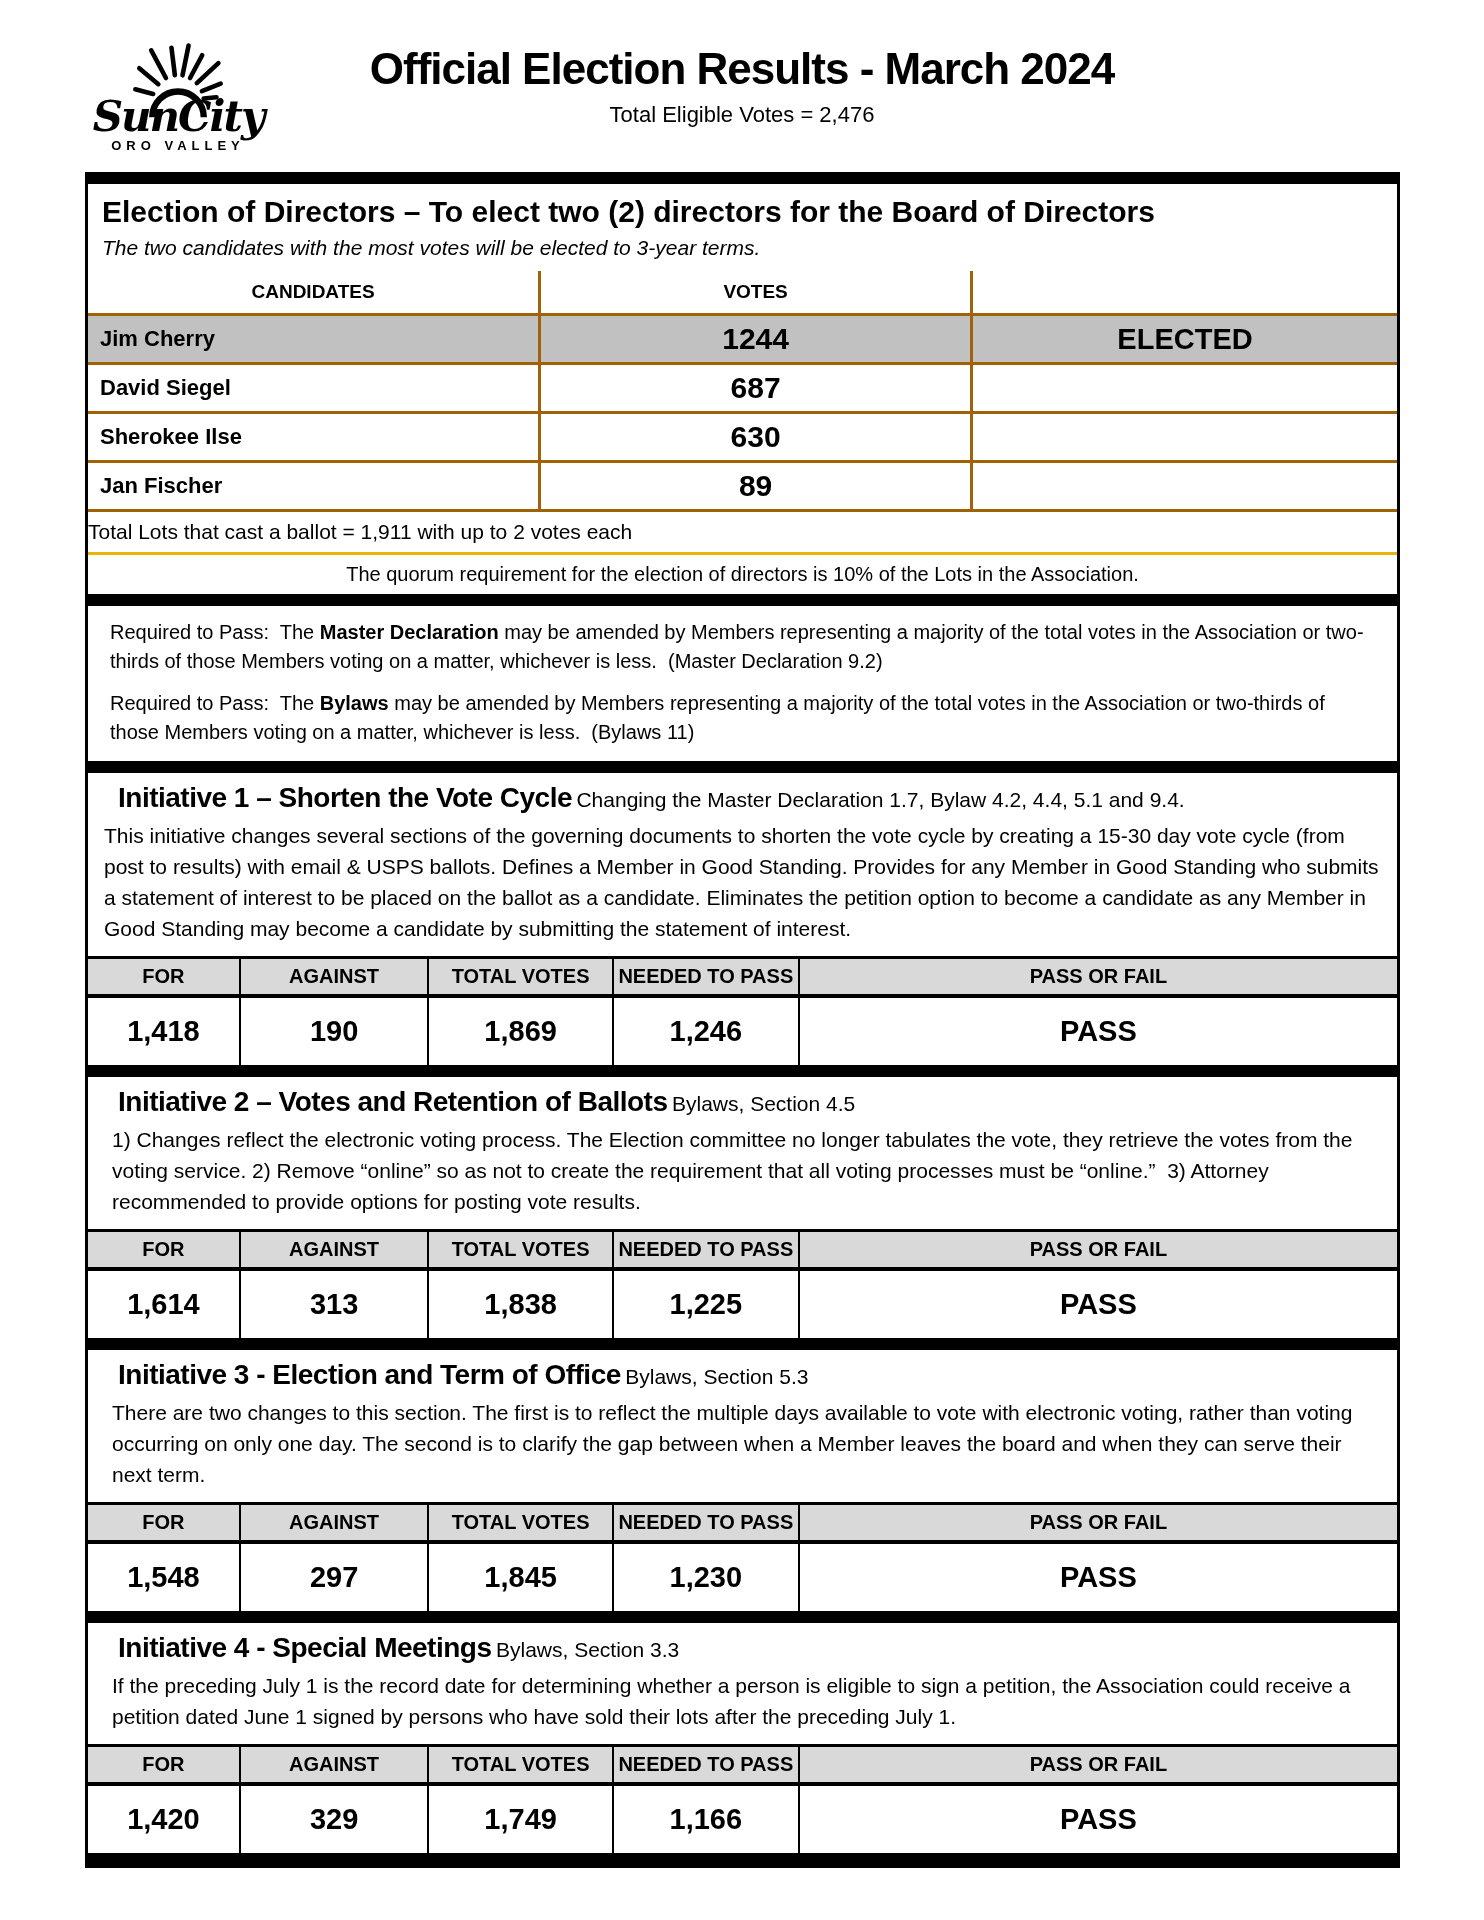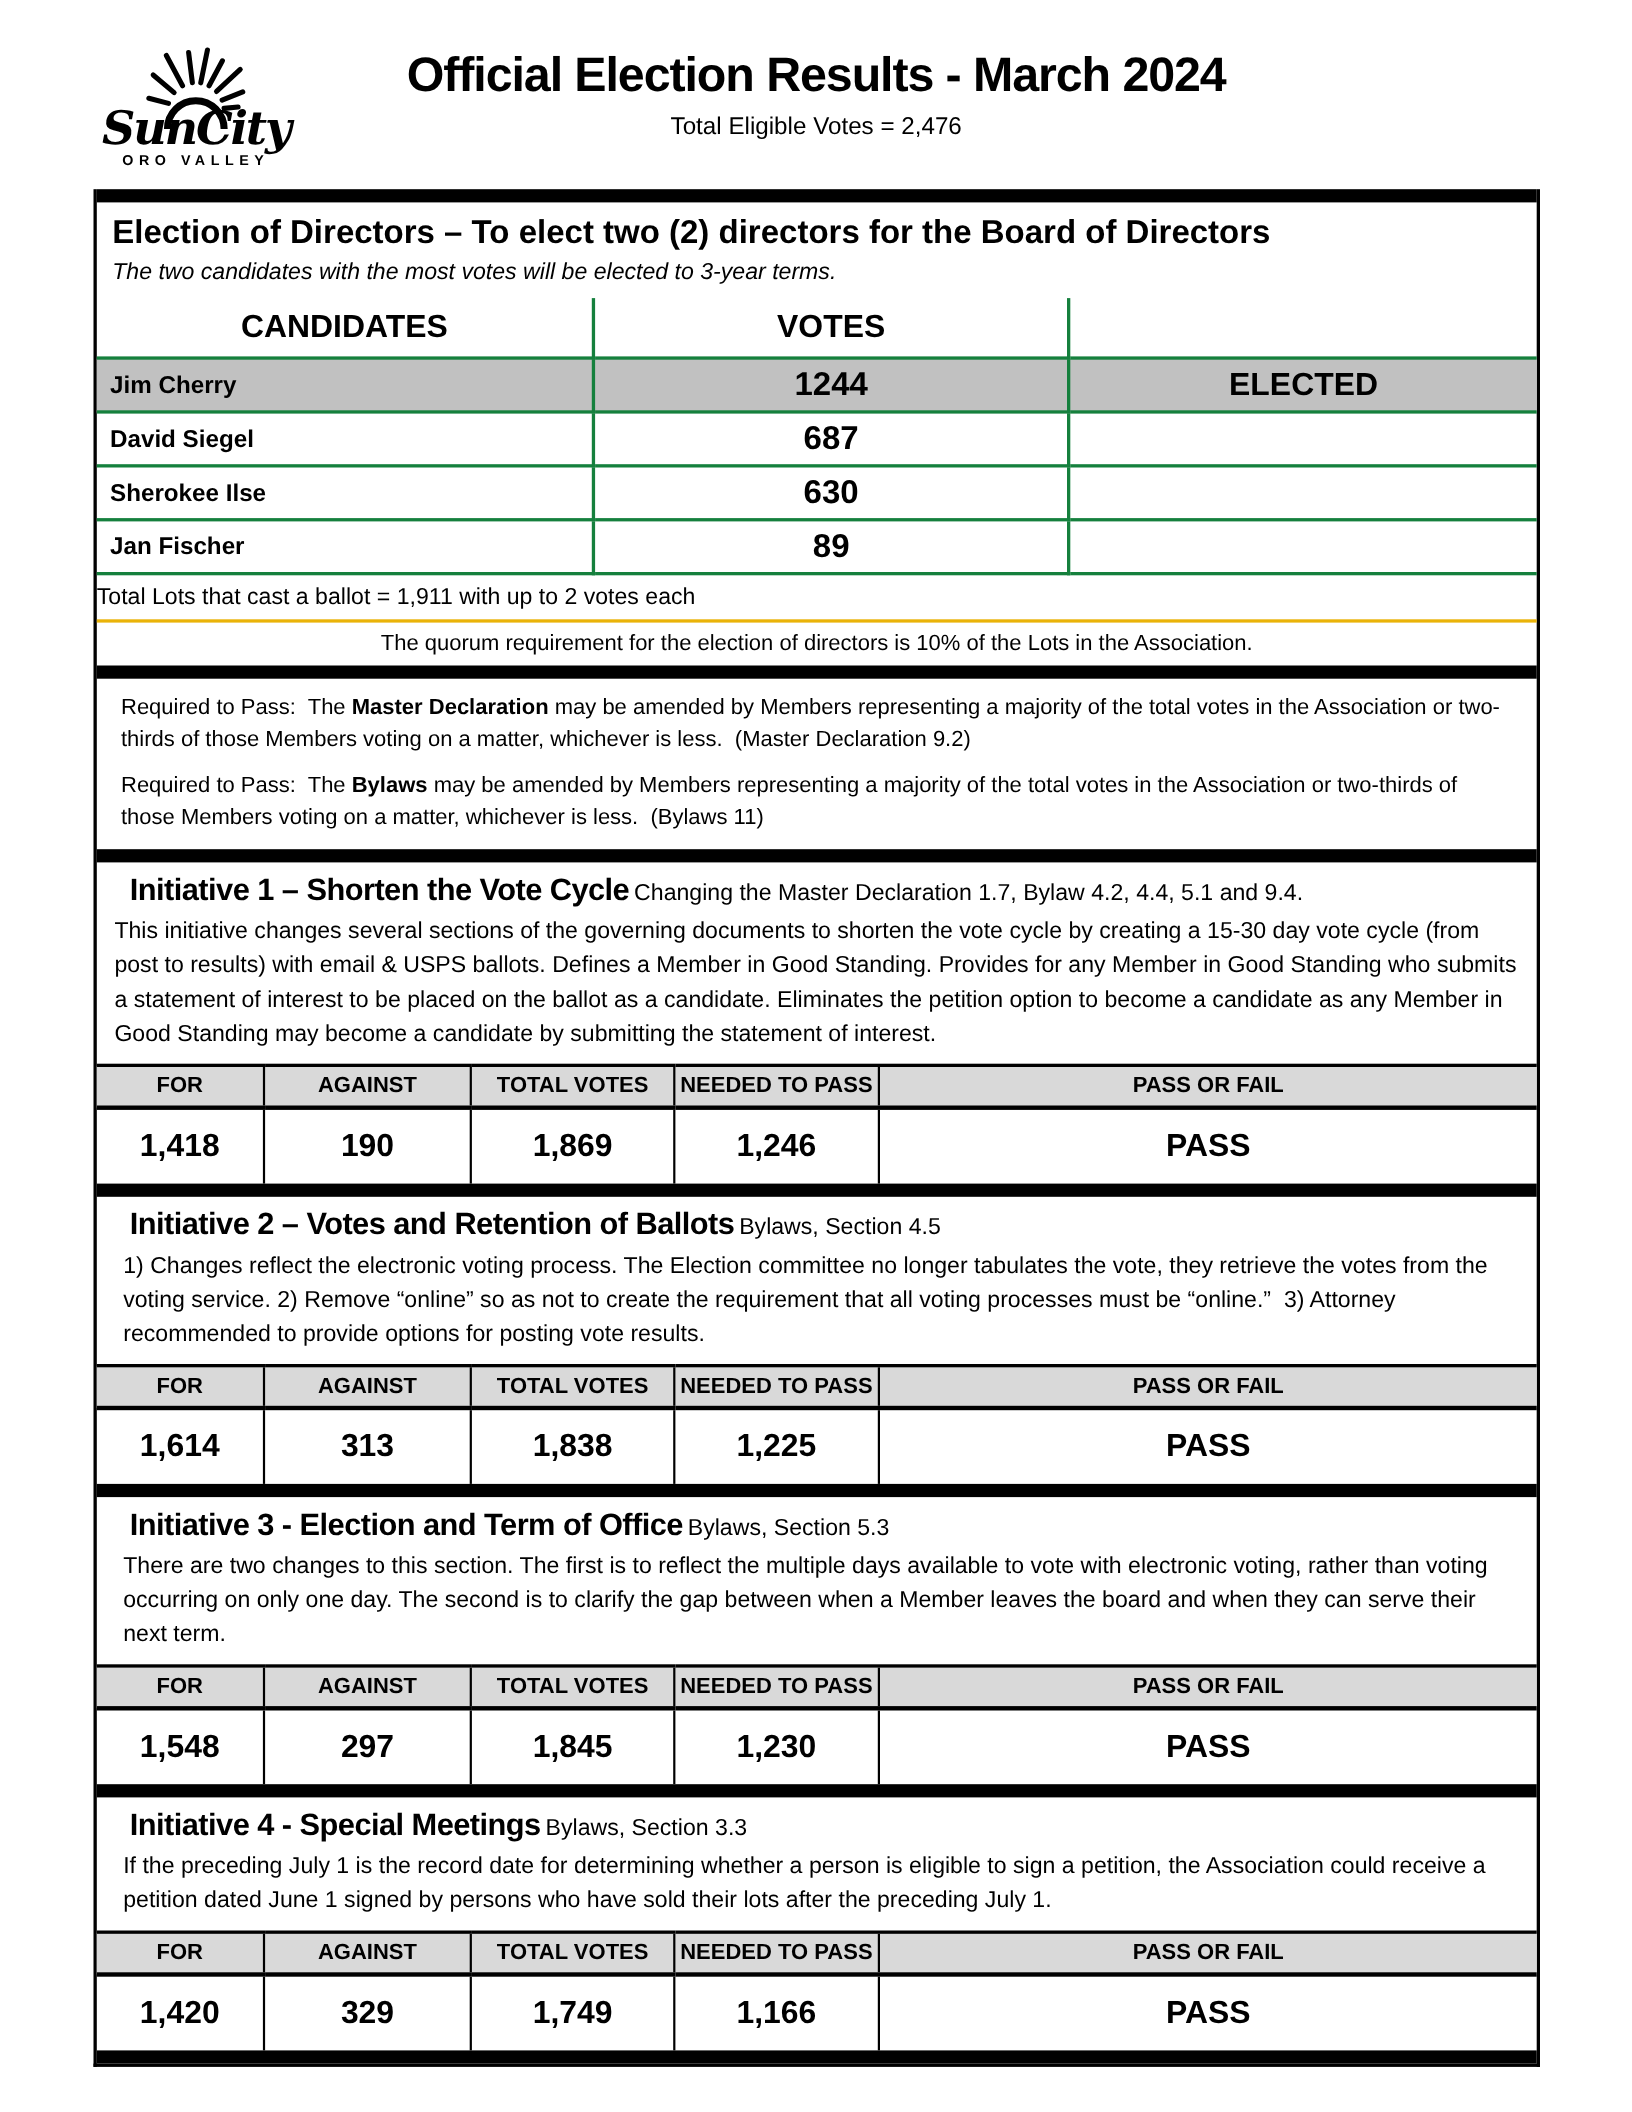--- a/index.html
+++ b/index.html
@@ -26,25 +26,25 @@
   .frame { margin: 0 84px 0 85px; border: 3px solid #000; border-top: none; }
   .thick-bar { height: 12px; background: #000; }
 
   .sec-election { padding: 9px 14px 8px 14px; }
   .sec-election h1 { font-size: 30px; font-weight: bold; line-height: 38px; }
   .sec-election .sub { font-size: 21px; font-style: italic; line-height: 30px; margin-top: 2px; }
 
   table { border-collapse: collapse; width: 100%; table-layout: fixed; }
 
   
-  .cand-table th, .cand-table td { border: 3px solid #15803d; }
+  .cand-table th, .cand-table td { border: 3px solid #a16207; }
   .cand-table th:first-child, .cand-table td:first-child { border-left: none; }
   .cand-table th:last-child,  .cand-table td:last-child  { border-right: none; }
   .cand-table tr:first-child th { border-top: none; }
-  .cand-table th { font-size: 29px; font-weight: bold; text-align: center; padding: 10px 6px; }
+  .cand-table th { font-size: 19px; font-weight: bold; text-align: center; padding: 10px 6px; }
   .cand-table td.name   { font-size: 22px; font-weight: bold; text-align: left; padding: 10px 12px; }
   .cand-table td.votes  { font-size: 30px; font-weight: bold; text-align: center; padding: 5px; }
   .cand-table td.status { font-size: 29px; font-weight: bold; text-align: center; padding: 5px; }
   tr.elected { background: #c1c1c1; }
 
   .total-lots { font-size: 21px; padding: 8px 0; border-bottom: 3px solid #eab308; }
   .quorum     { font-size: 20px; padding: 8px 13px; text-align: center; }
 
   .required { padding: 12px 22px 14px 22px; }
   .required p { font-size: 20px; line-height: 29px; white-space: pre-wrap; }

